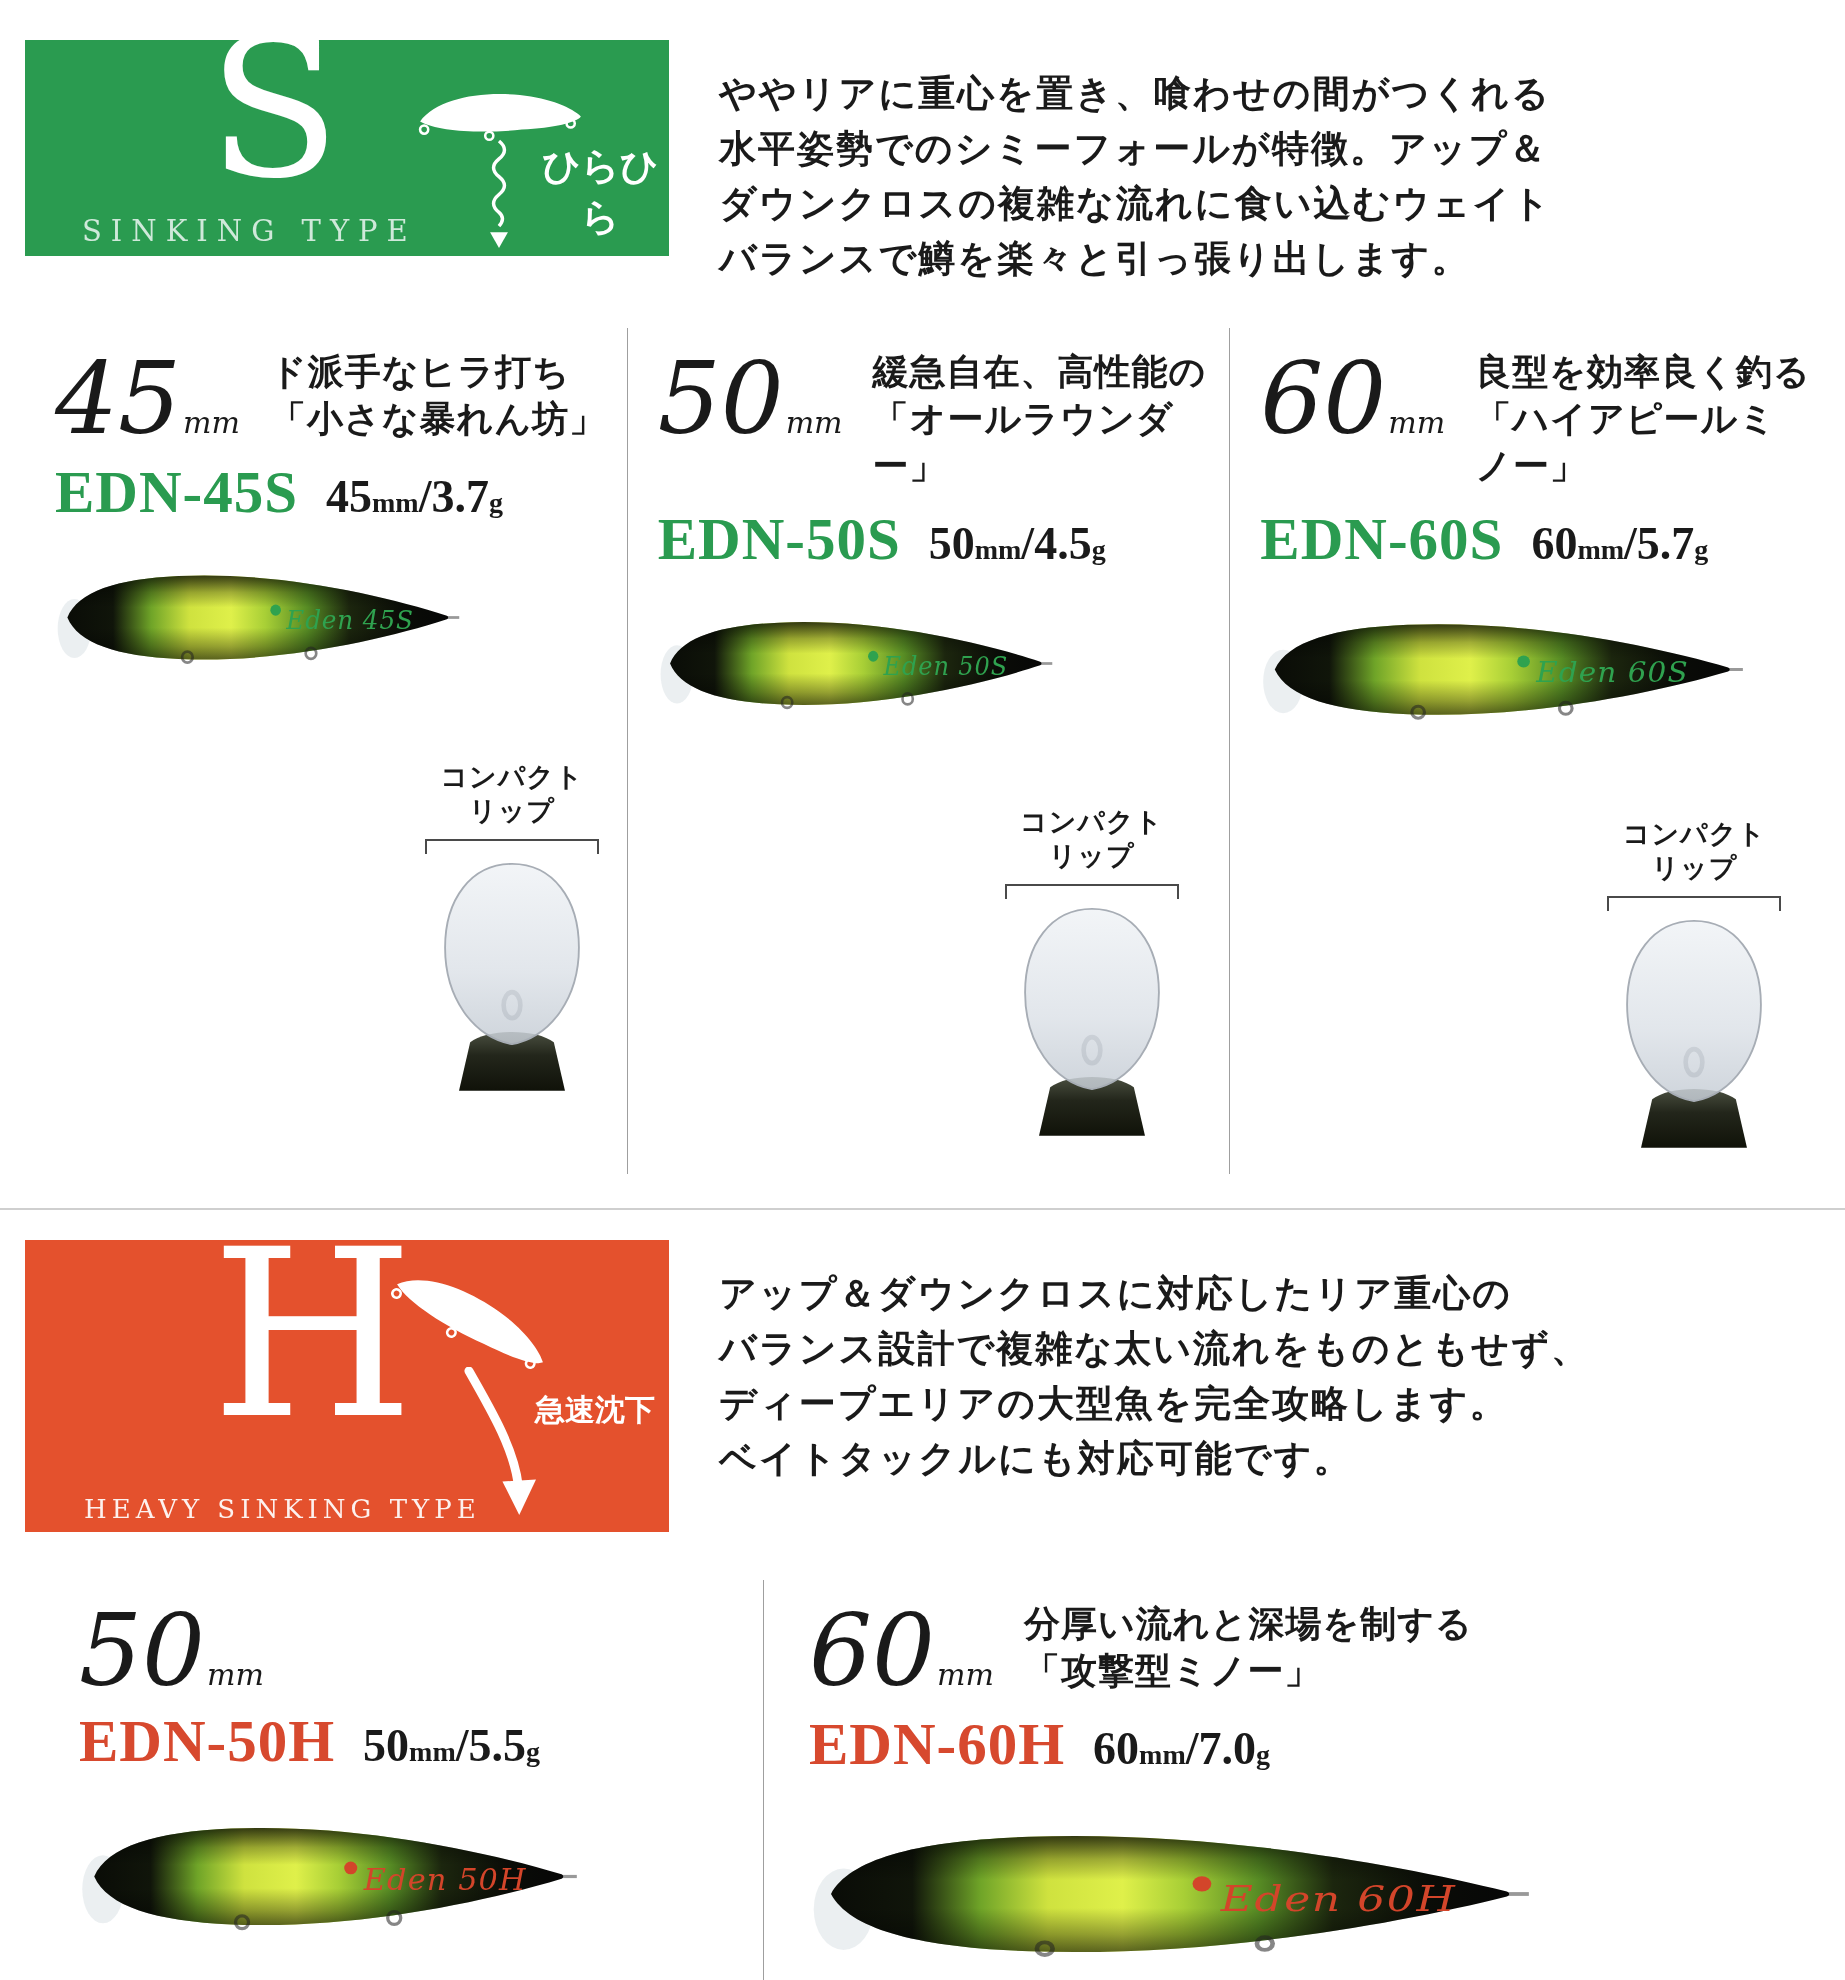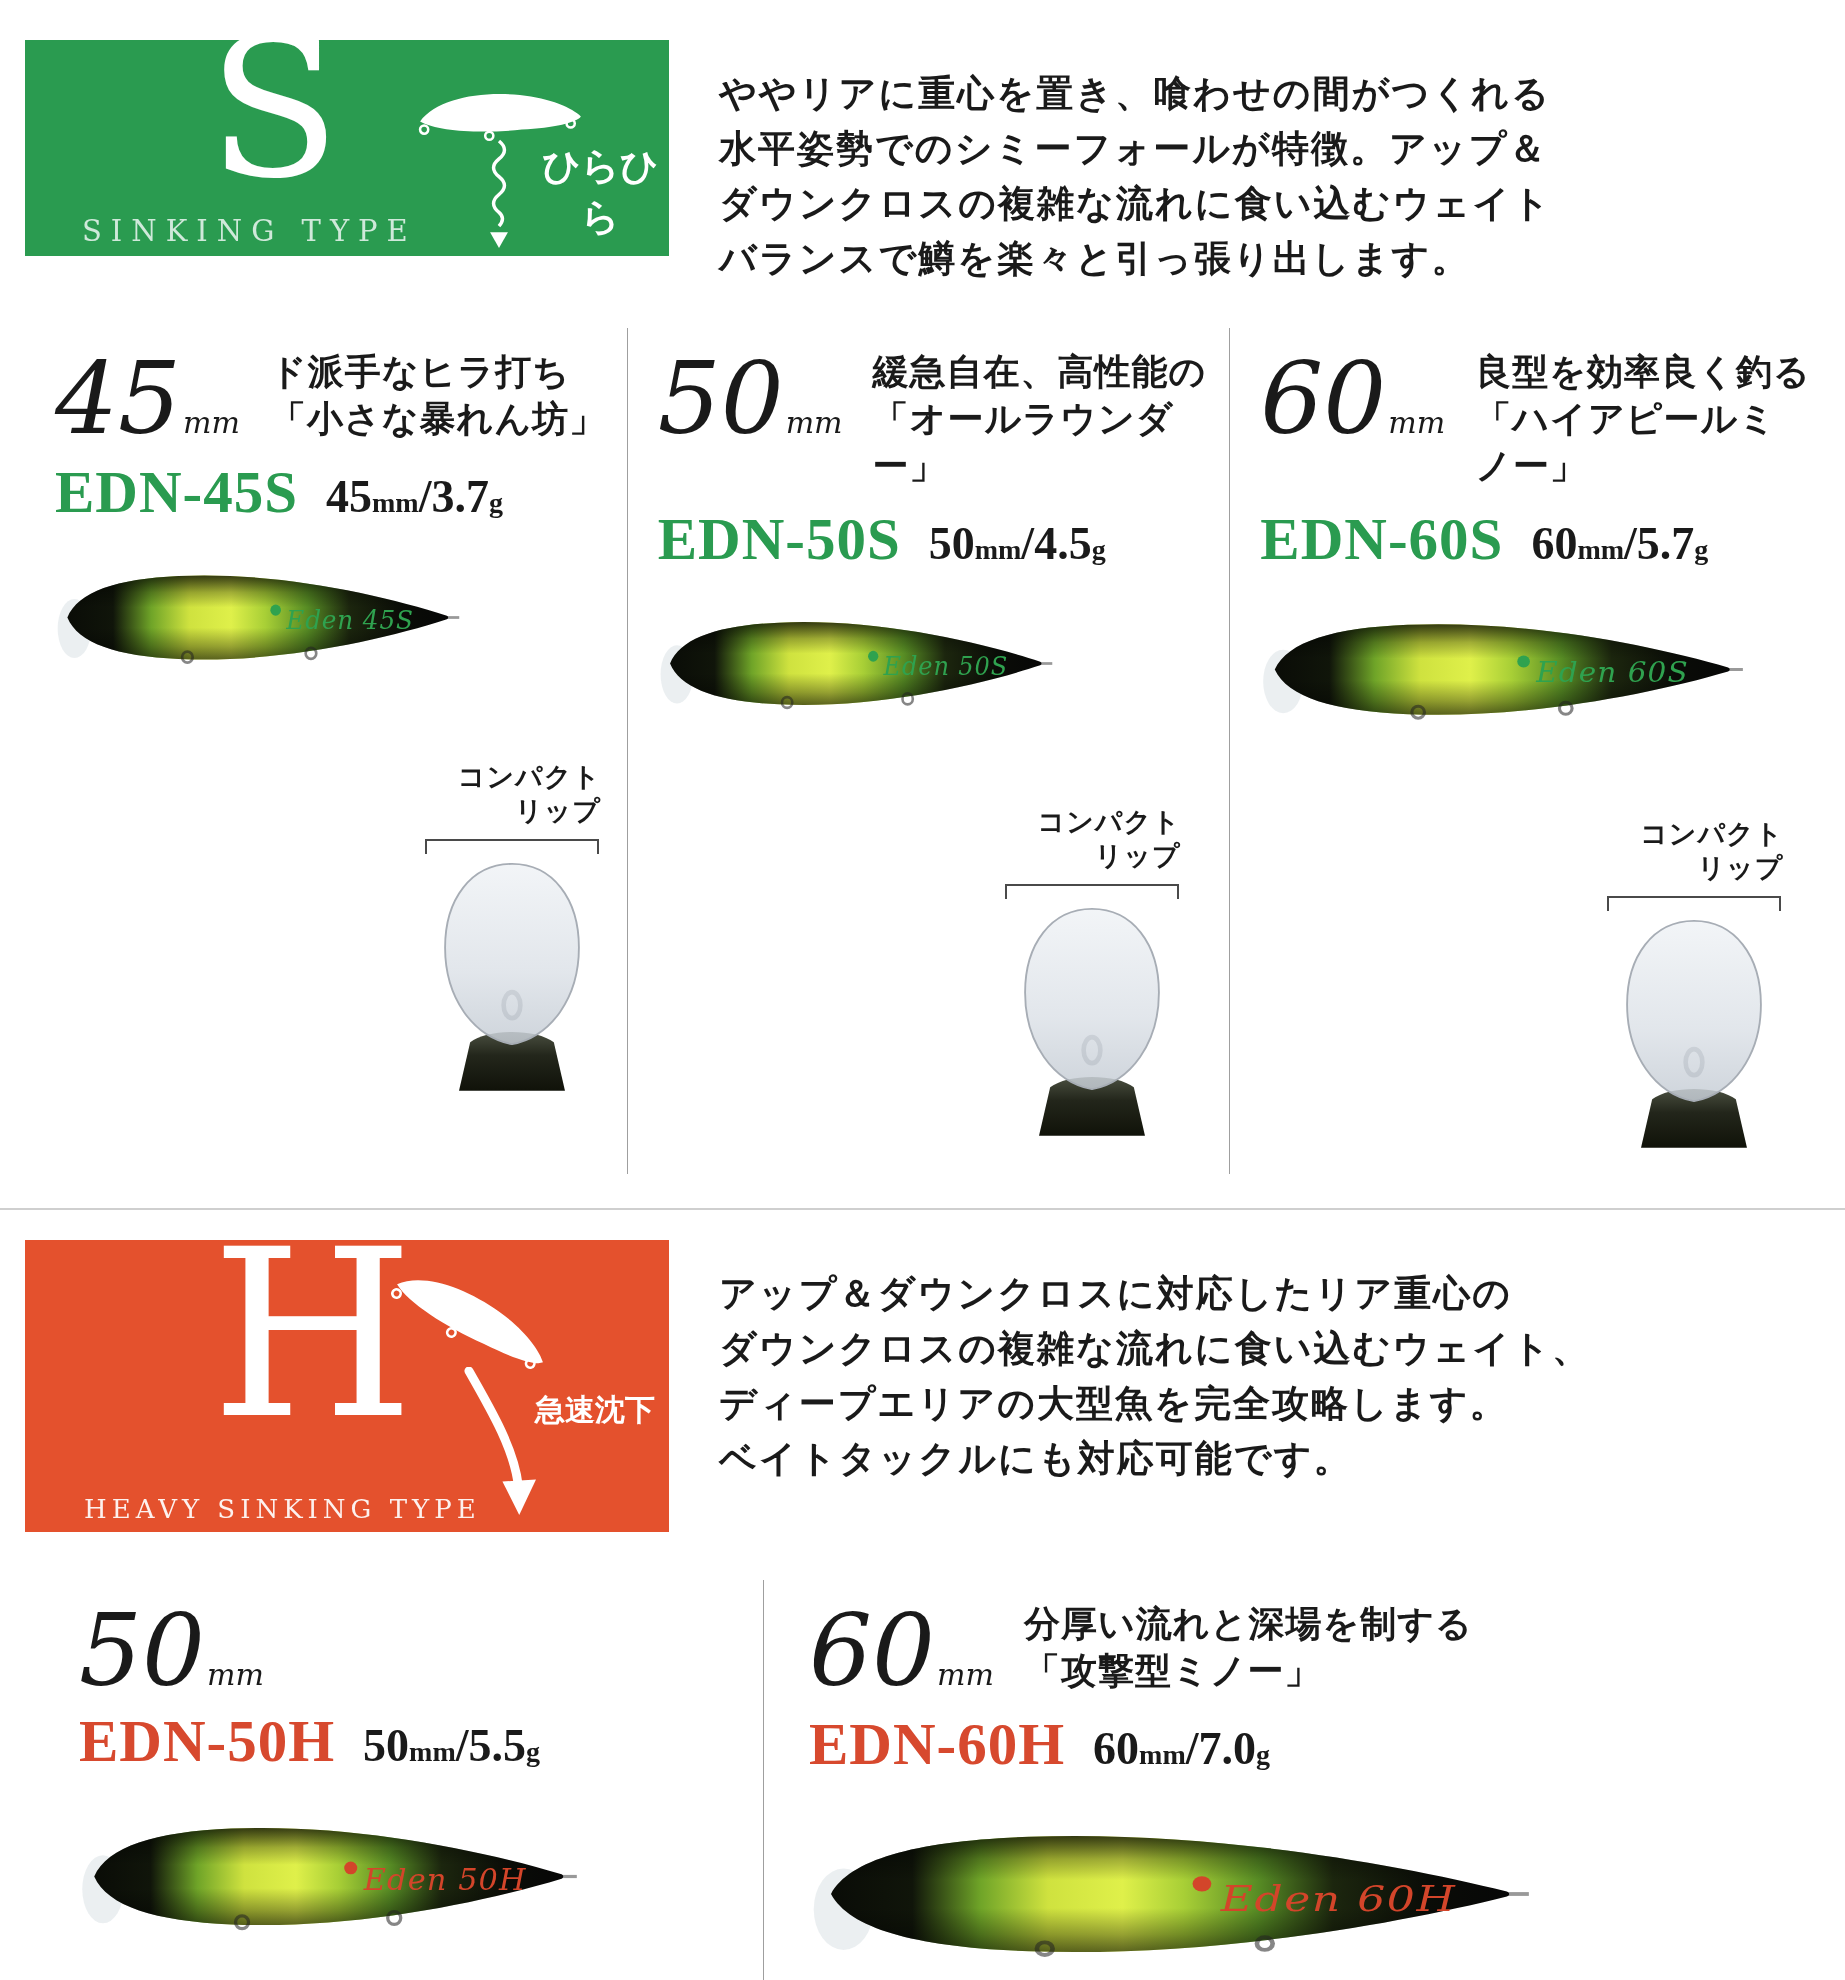--- a/index.html
+++ b/index.html
@@ -55,21 +55,21 @@
 
   .lure { display: block; margin-top: 26px; }
   .lure-text { font-family: "DejaVu Serif", serif; font-style: italic; font-size: 28px; letter-spacing: 1px; }
   .fill-green { fill: #2fa24f; }
   .fill-red { fill: #d3452a; }
 
   .lip-block { width: 178px; margin-top: 79px; }
   .lip-s1 { margin-left: 368px; }
   .lip-s2 { margin-left: 345px; }
   .lip-s3 { margin-left: 345px; }
-  .lip-label { font-weight: 700; font-size: 27px; line-height: 1.25; text-align: right; letter-spacing: 1px; margin-top: 16px; }
+  .lip-label { font-weight: 700; font-size: 27px; line-height: 1.25; text-align: center; letter-spacing: 1px; margin-top: 16px; }
   .bracket { position: relative; height: 13px; border-top: 2px solid #4a4a4a; margin: 10px 2px 0 2px; }
   .bracket::before, .bracket::after { content: ""; position: absolute; top: 0; width: 2px; height: 13px; background: #4a4a4a; }
   .bracket::before { left: 0; } .bracket::after { right: 0; }
   .lip { display: block; margin: 6px auto 0 auto; }
 
   .section-divider { border-top: 2px solid #cfcfcf; margin-top: 34px; }
   .banner-row.h-band { margin-top: 30px; }
 </style>
 </head>
 <body>
@@ -243,21 +243,21 @@
       <circle cx="72" cy="46" r="4" fill="none" stroke="#fff" stroke-width="2.5"></circle>
       <circle cx="152" cy="34" r="4" fill="none" stroke="#fff" stroke-width="2.5"></circle>
     </svg>
     <svg class="dive" width="81" height="150" viewBox="0 0 82 152">
       <path d="M10,4 C34,46 56,84 60,120" stroke="#fff" stroke-width="9" fill="none" stroke-linecap="round"></path>
       <polygon points="44,116 78,114 61,150" fill="#fff"></polygon>
     </svg>
     <div class="fall-label">急速沈下</div>
   </div>
   <div class="desc preline">アップ＆ダウンクロスに対応したリア重心の
-ダウンクロスの複雑な流れに食い込むウェイト、
+バランス設計で複雑な太い流れをものともせず、
 ディープエリアの大型魚を完全攻略します。
 ベイトタックルにも対応可能です。</div>
 </div>
 
 <div class="products-row h-row">
 
   <div class="pcol pcol-1">
     <div class="phead">
       <div class="psize"><span class="num">50</span><span class="unit">mm</span></div>
     </div>

